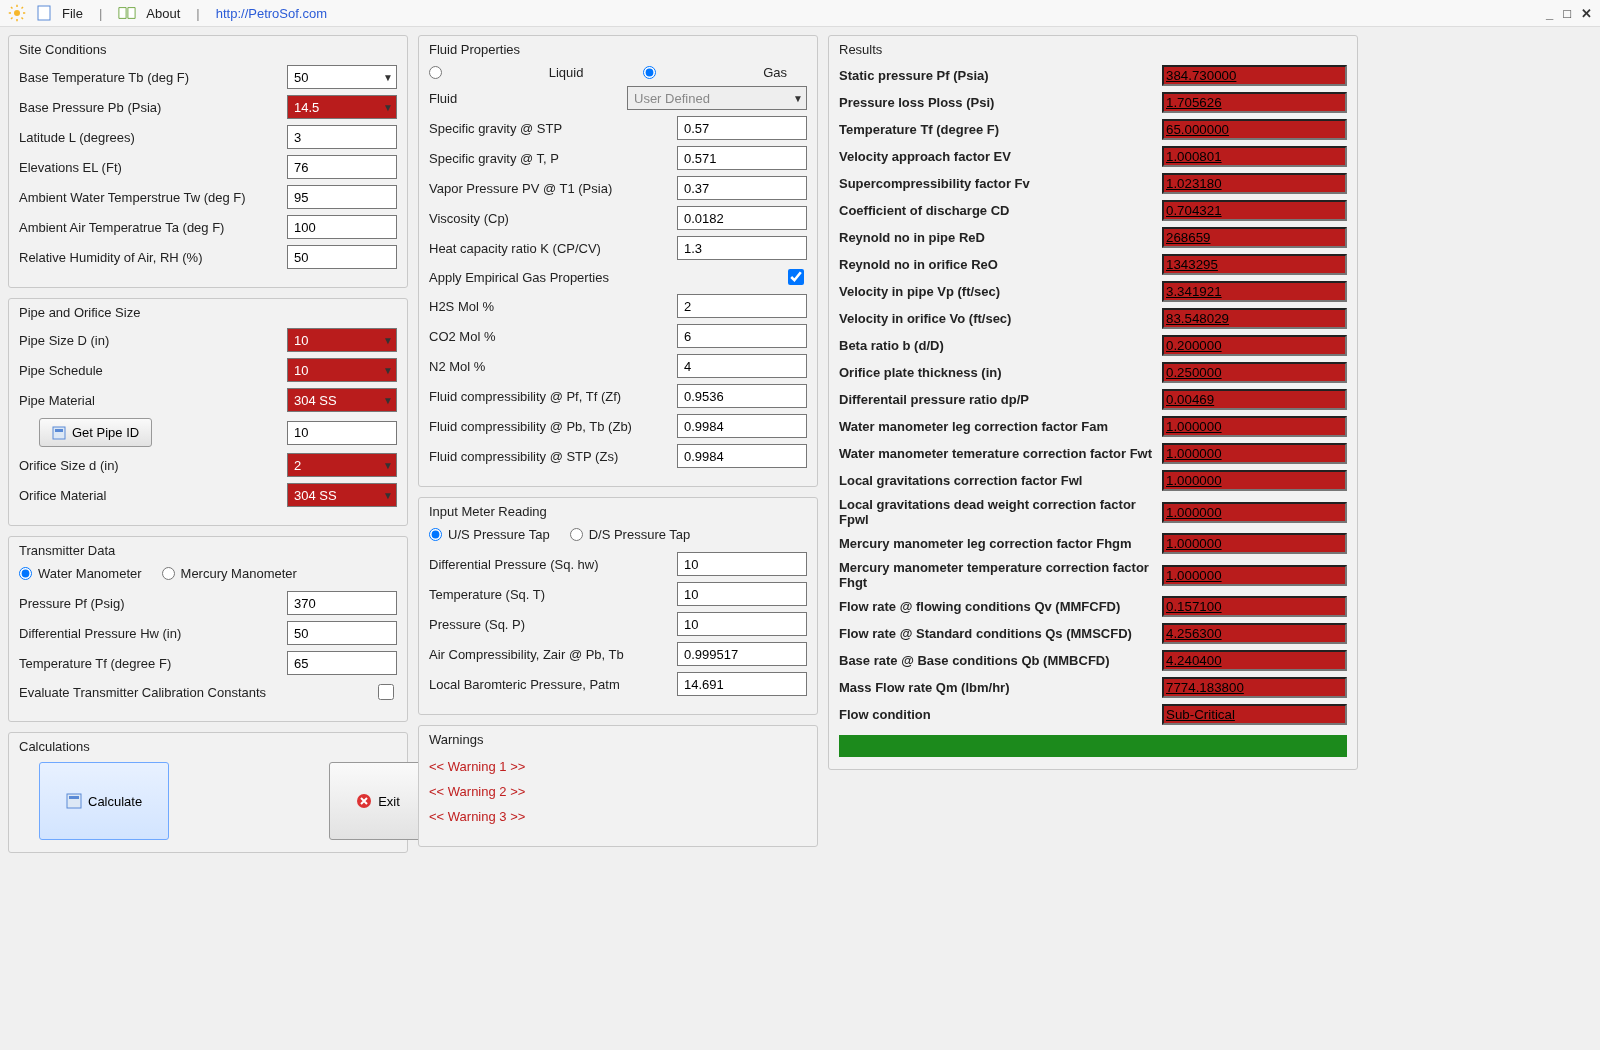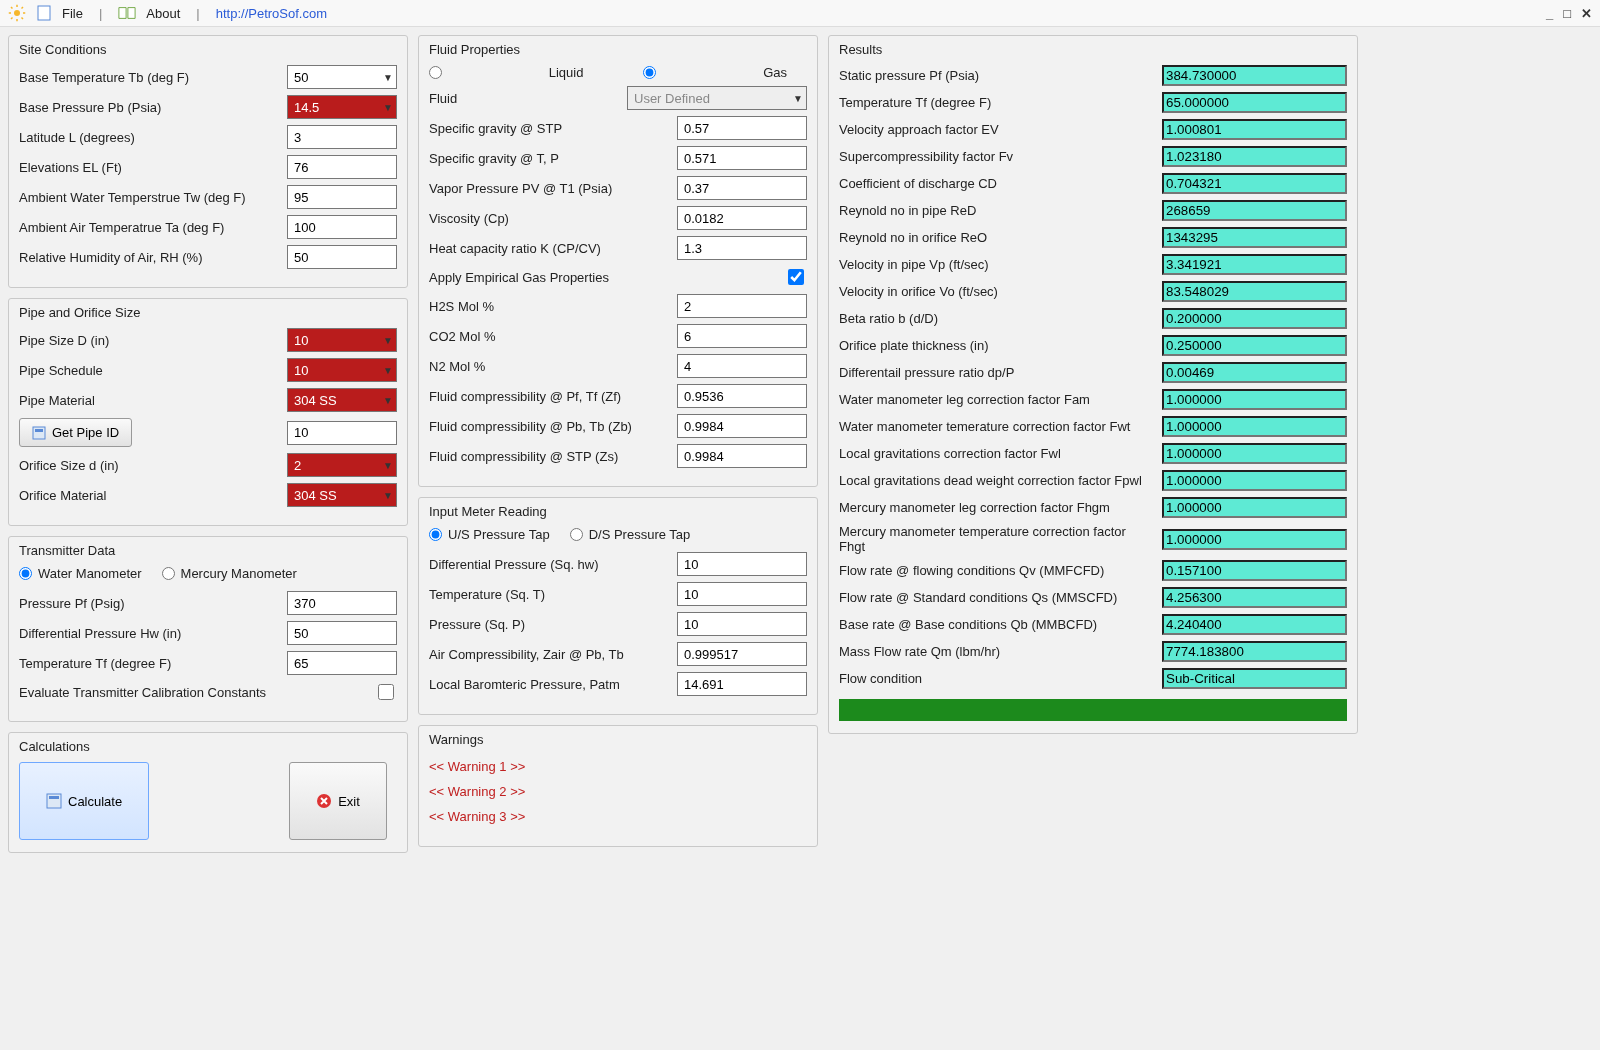--- a/index.html
+++ b/index.html
@@ -51,21 +51,21 @@
   .row > .ctrl { flex: 0 0 110px; display:flex; }
   .wide .ctrl { flex: 0 0 130px; }
   input[type="text"] {
     width: 100%;
     height: 24px;
     border: 1px solid #777;
     padding: 2px 6px;
     font: inherit;
     background: #fff;
   }
-  input[readonly] { background:#5eead4; }
+  input[readonly] { background:#b91c1c;text-decoration:underline; }
   .sel {
     position: relative;
     width: 100%;
     height: 24px;
     display: flex;
     align-items: center;
   }
   .sel input {
     border: 1px solid #777;
     height: 24px;
@@ -84,25 +84,26 @@
   }
   .radio { display:inline-flex; align-items:center; gap:6px; margin-right:20px;justify-content:space-between; }
   .radio input { margin:0; }
   .chk { width:16px; height:16px; }
   .btn {
     display: inline-flex; align-items:center; gap:6px;
     border: 1px solid #999; border-radius:3px;
     background: linear-gradient(#fafafa,#e2e2e2);
     padding: 6px 12px; cursor:pointer;
     font: inherit;
+    margin-left: 20px;
   }
   .btn.primary { border:1px solid #6fa8ff; background:linear-gradient(#e8f1ff,#d2e4ff); }
   .btn.large { padding: 30px 26px; }
   .warnings .w { color:#c02020; margin:10px 0; }
-  .col3 .row .lab { flex: 1 1 auto; }
+  .col3 .row .lab { flex: 1 1 auto; font-weight: bold; }
   .col3 .row .ctrl { flex: 0 0 110px; }
   .greenbar { height: 22px; background:#1c8a1c; margin-top:10px; }
   .radio-row { display:flex; margin:6px 0 10px 0; }
   .calc-row { display:flex; gap:140px; margin-top:6px; }
   .calc-icon, .exit-icon { display:inline-flex; }
   .section-flat { border:1px solid #c9c9c9; border-radius:3px; background:#f2f2f2; padding:8px 10px 12px; margin-bottom:10px; }
 </style>
 </head>
 <body>
 
@@ -474,20 +475,26 @@
   <div class="col3">
     <div class="section-flat">
       <div class="group-title">Results</div>
       <div class="row">
           <span class="lab">Static pressure Pf (Psia)</span>
           <div class="ctrl">
             <input readonly="" value="384.730000" style="">
           </div>
         </div>
       <div class="row">
+          <span class="lab">Pressure loss Ploss (Psi)</span>
+          <div class="ctrl">
+            <input readonly="" value="1.705626" style="">
+          </div>
+        </div>
+      <div class="row">
           <span class="lab">Temperature Tf (degree F)</span>
           <div class="ctrl">
             <input readonly="" value="65.000000" style="">
           </div>
         </div>
       <div class="row">
           <span class="lab">Velocity approach factor EV</span>
           <div class="ctrl">
             <input readonly="" value="1.000801" style="">
           </div>

